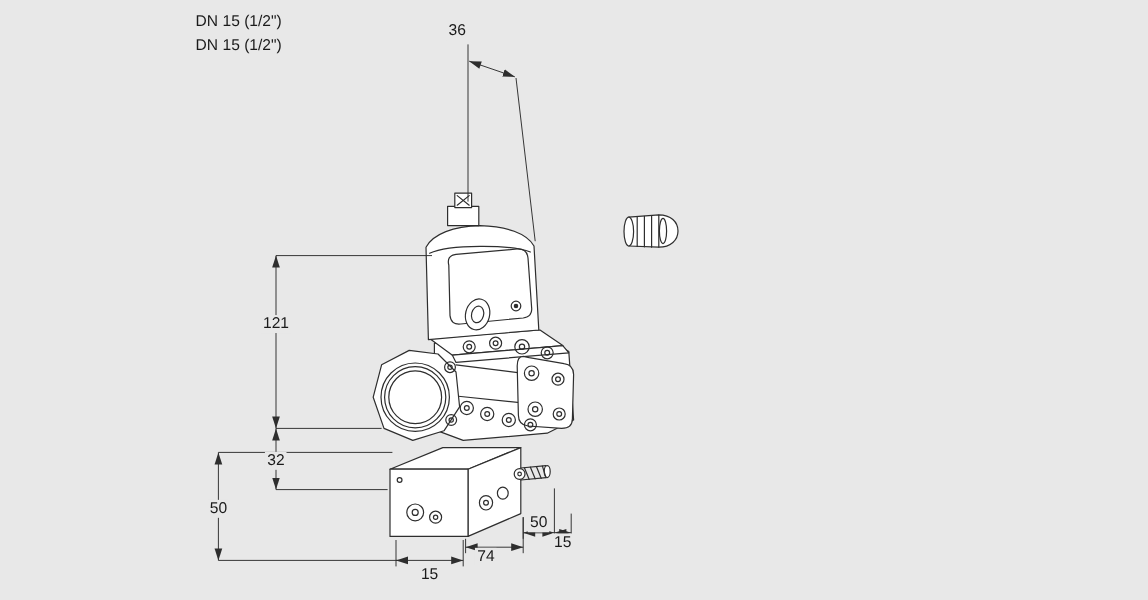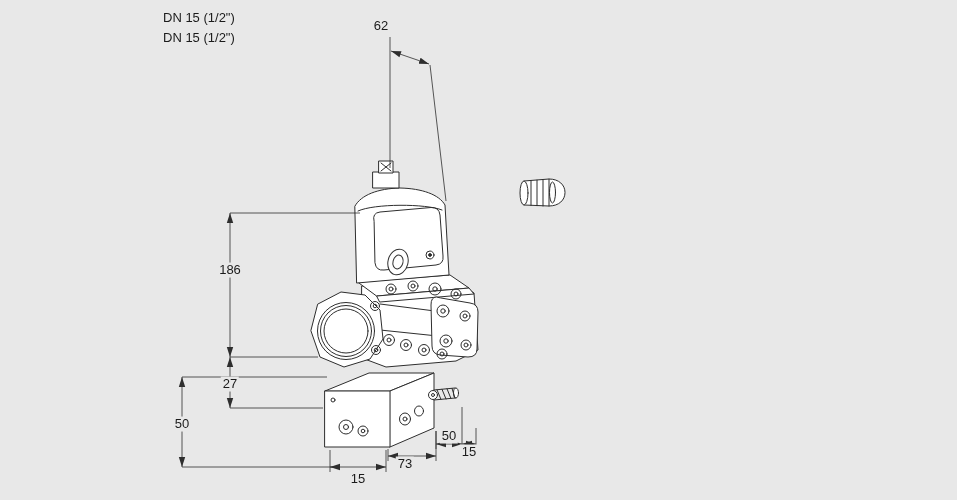--- a/index.html
+++ b/index.html
@@ -170,21 +170,21 @@
       <line x1="436" y1="444" x2="462" y2="444" marker-start="url(#aS)" marker-end="url(#aE)"></line>
 
       <line x1="476" y1="428" x2="476" y2="449"></line>
       <line x1="462" y1="444" x2="476" y2="444" marker-start="url(#aS)" marker-end="url(#aE)"></line>
     </g>
   </svg>
 
   <span class="lbl" style="left:163px;top:11px">DN 15 (1/2")</span>
   <span class="lbl" style="left:163px;top:31px">DN 15 (1/2")</span>
 
-  <span class="lbl ctr" style="left:381px;top:26px">62</span>
-  <span class="lbl ctr" style="left:230px;top:270px">186</span>
-  <span class="lbl ctr" style="left:230px;top:384px">27</span>
+  <span class="lbl ctr" style="left:381px;top:26px">36</span>
+  <span class="lbl ctr" style="left:230px;top:270px">121</span>
+  <span class="lbl ctr" style="left:230px;top:384px">32</span>
   <span class="lbl ctr" style="left:182px;top:424px">50</span>
   <span class="lbl ctr" style="left:449px;top:436px">50</span>
   <span class="lbl ctr" style="left:469px;top:452px">15</span>
-  <span class="lbl ctr" style="left:405px;top:464px">73</span>
+  <span class="lbl ctr" style="left:405px;top:464px">74</span>
   <span class="lbl ctr" style="left:358px;top:479px">15</span>
 </div>
 
 </body></html>

